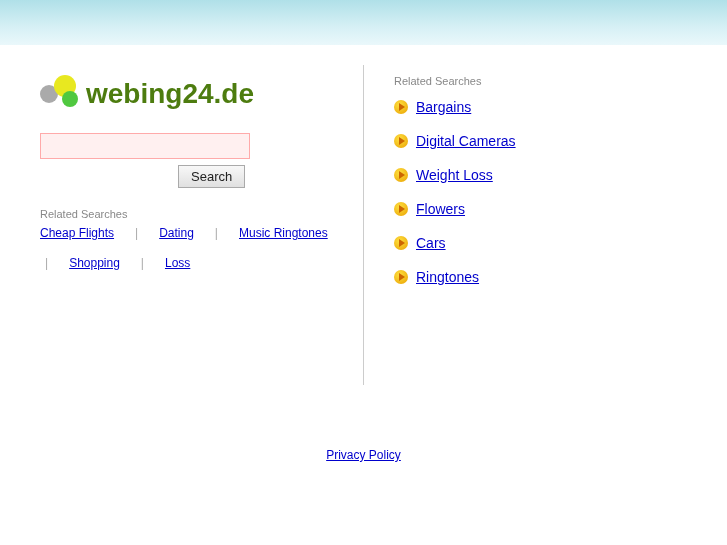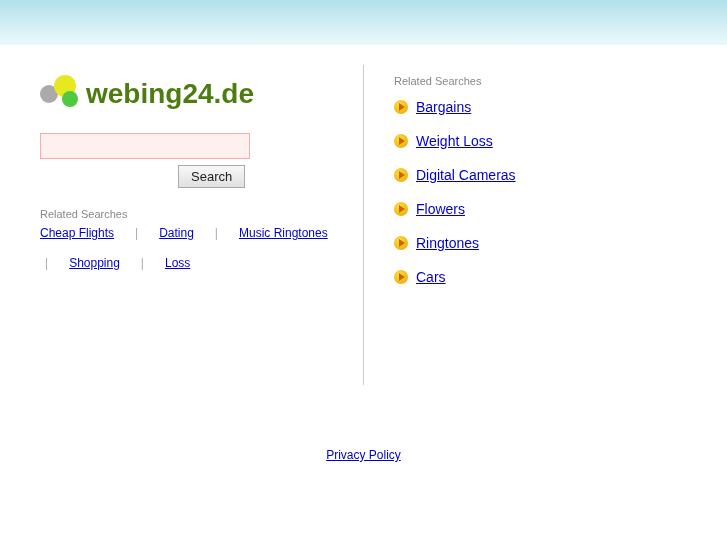--- a/index.html
+++ b/index.html
@@ -234,48 +234,48 @@
       <div class="bullet-icon">
         <div class="bullet-arrow"></div>
       </div>
       <a class="right-link" href="#">Bargains</a>
     </div>
 
     <div class="right-link-item">
       <div class="bullet-icon">
         <div class="bullet-arrow"></div>
       </div>
+      <a class="right-link" href="#">Digital Cameras</a>
+    </div>
+
+    <div class="right-link-item">
+      <div class="bullet-icon">
+        <div class="bullet-arrow"></div>
+      </div>
       <a class="right-link" href="#">Weight Loss</a>
     </div>
 
     <div class="right-link-item">
       <div class="bullet-icon">
         <div class="bullet-arrow"></div>
       </div>
-      <a class="right-link" href="#">Digital Cameras</a>
-    </div>
-
-    <div class="right-link-item">
-      <div class="bullet-icon">
-        <div class="bullet-arrow"></div>
-      </div>
       <a class="right-link" href="#">Flowers</a>
     </div>
 
     <div class="right-link-item">
       <div class="bullet-icon">
         <div class="bullet-arrow"></div>
       </div>
+      <a class="right-link" href="#">Cars</a>
+    </div>
+
+    <div class="right-link-item">
+      <div class="bullet-icon">
+        <div class="bullet-arrow"></div>
+      </div>
       <a class="right-link" href="#">Ringtones</a>
-    </div>
-
-    <div class="right-link-item">
-      <div class="bullet-icon">
-        <div class="bullet-arrow"></div>
-      </div>
-      <a class="right-link" href="#">Cars</a>
     </div>
   </div>
 </div>
 
 <div class="footer">
   <a class="footer-link" href="#">Privacy Policy</a>
 </div>
 
 </body></html>

